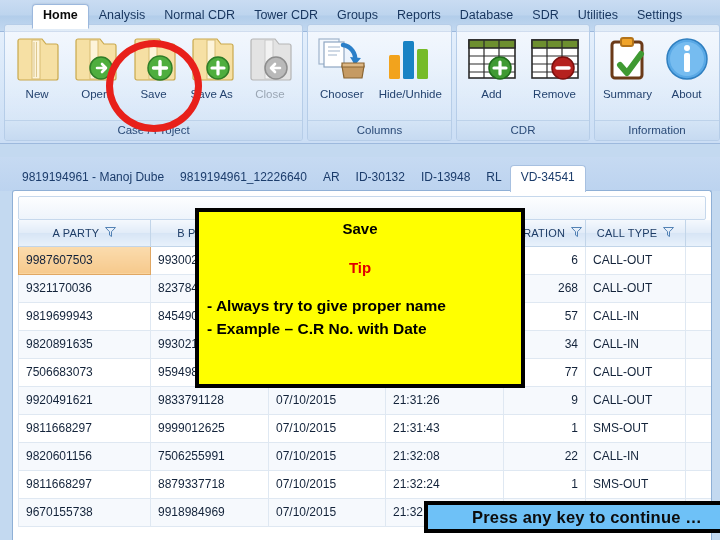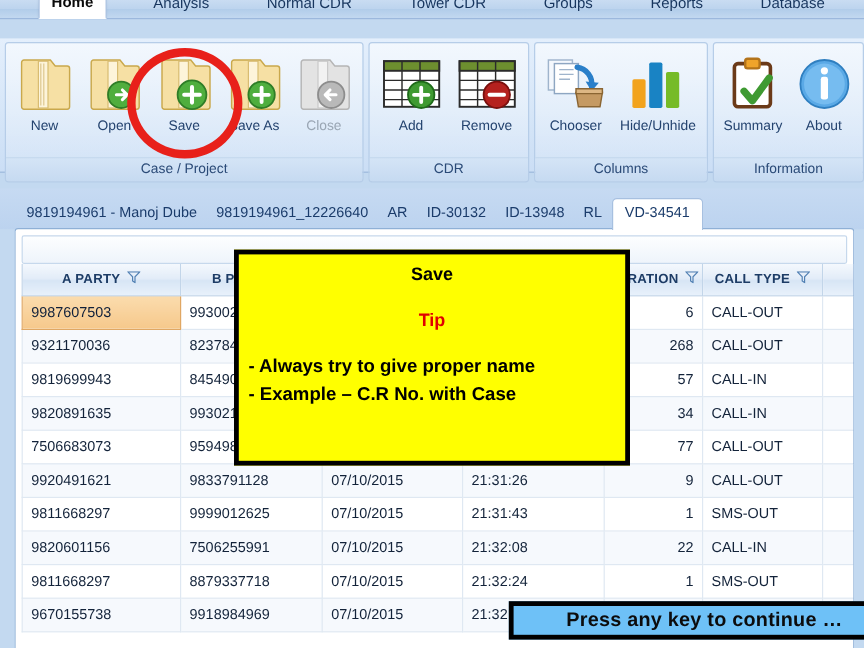--- a/index.html
+++ b/index.html
@@ -13,27 +13,26 @@
     font-family: "Liberation Sans", sans-serif;
     background: #c3d9f0;
     position: relative;
     -webkit-font-smoothing: antialiased;
   }
 
   
   .ribbon-tabbar {
     position: absolute;
     left: 0; top: 0;
-    width: 720px; height: 16px;
+    width: 720px; height: 32px;
     background: linear-gradient(to bottom, #c9dcf2 0%, #bdd4ee 48%, #b2cdea 52%, #c2d8f0 100%);
     border-bottom: 1px solid #9cb8dd;
     display: flex;
-    align-items: flex-end;
-    box-sizing: border-box;
-    gap: 29px;
+    align-items: center;
+    box-sizing: border-box;
   }
   .ribbon-tab {
     font-size: 12.5px;
     color: #17355e;
     padding: 3px 9px 5px 9px;
     margin-right: 1px;
     white-space: nowrap;
     line-height: 14px;
   }
   .ribbon-tab.spacer-left { padding-left: 0; margin-left: 32px; }
@@ -54,20 +53,21 @@
   
   .ribbon-body {
     position: absolute;
     left: 0; top: 32px;
     width: 720px; height: 112px;
     background: linear-gradient(to bottom, #e4effc 0%, #d6e6f8 55%, #cbdef5 100%);
     border-bottom: 1px solid #9db9dd;
     box-sizing: border-box;
     display: flex;
     padding: 3px 12px 2px 4px;
+    align-items: flex-end;
   }
   .ribbon-group {
     border: 1px solid #b6cde8;
     border-radius: 3px;
     background: linear-gradient(to bottom, rgba(255,255,255,0.55), rgba(255,255,255,0.08));
     margin-right: 4px;
     display: flex;
     flex-direction: column;
     box-sizing: border-box;
     height: 117px;
@@ -166,21 +166,21 @@
     width: 697px;
     table-layout: fixed;
     margin-left: 5px;
   }
   table.cdr-grid th {
     height: 26px;
     background: linear-gradient(to bottom, #f4f8fd 0%, #e2ecf8 48%, #d7e5f5 52%, #e8f1fb 100%);
     border: 1px solid #c2d5e9;
     border-top: none;
     font-size: 11px;
-    font-weight: bold;
+    font-weight: normal;
     color: #1d3c66;
     letter-spacing: 0.2px;
     padding: 0 6px;
     box-sizing: border-box;
     position: relative;
   }
   table.cdr-grid th .th-inner {
     display: flex;
     align-items: center;
     justify-content: center;
@@ -334,53 +334,20 @@
             <path d="M33 33 h-8 M28 29 l-4 4 4 4" stroke="#ffffff" stroke-width="2.6" fill="none" stroke-linecap="round" stroke-linejoin="round"></path>
           </svg>
         </span>
         <span class="lbl">Close</span>
       </div>
 
     </div>
     <div class="ribbon-group-title">Case / Project</div>
   </div>
 
-  <div class="ribbon-group" style="width:136px;">
-    <div class="ribbon-group-items">
-
-      <div class="ribbon-btn">
-        <span class="glyph">
-          <svg width="52" height="46" viewBox="0 0 52 46">
-            <rect x="3" y="4" width="46" height="38" fill="#ffffff" stroke="#2b2b2b" stroke-width="1.6"></rect>
-            <rect x="3" y="4" width="46" height="8" fill="#6d8f2f" stroke="#2b2b2b" stroke-width="1.6"></rect>
-            <path d="M3 20 h46 M3 28 h46 M3 36 h46 M18 4 v38 M33 4 v38" stroke="#2b2b2b" stroke-width="1.2"></path>
-            <circle cx="34" cy="32" r="11" fill="#3f9a32" stroke="#1f6b1a" stroke-width="1.5"></circle>
-            <path d="M34 26 v12 M28 32 h12" stroke="#ffffff" stroke-width="3.2" stroke-linecap="round"></path>
-          </svg>
-        </span>
-        <span class="lbl">Add</span>
-      </div>
-
-      <div class="ribbon-btn">
-        <span class="glyph">
-          <svg width="52" height="46" viewBox="0 0 52 46">
-            <rect x="3" y="4" width="46" height="38" fill="#ffffff" stroke="#2b2b2b" stroke-width="1.6"></rect>
-            <rect x="3" y="4" width="46" height="8" fill="#6d8f2f" stroke="#2b2b2b" stroke-width="1.6"></rect>
-            <path d="M3 20 h46 M3 28 h46 M3 36 h46 M18 4 v38 M33 4 v38" stroke="#2b2b2b" stroke-width="1.2"></path>
-            <circle cx="34" cy="32" r="11" fill="#b5211e" stroke="#7b100e" stroke-width="1.5"></circle>
-            <path d="M28 32 h12" stroke="#ffffff" stroke-width="3.4" stroke-linecap="round"></path>
-          </svg>
-        </span>
-        <span class="lbl">Remove</span>
-      </div>
-
-    </div>
-    <div class="ribbon-group-title">CDR</div>
-  </div>
-
   <div class="ribbon-group" style="width:145px;">
     <div class="ribbon-group-items">
 
       <div class="ribbon-btn" style="width:62px;">
         <span class="glyph">
           <svg width="52" height="48" viewBox="0 0 52 48">
             <rect x="3" y="4" width="20" height="25" fill="#f4f8fd" stroke="#9fb4cc" stroke-width="1.2"></rect>
             <rect x="8" y="7" width="20" height="25" fill="#ffffff" stroke="#8ea6c2" stroke-width="1.2"></rect>
             <path d="M12 12 h12 M12 16 h12 M12 20 h9" stroke="#9fb4cc" stroke-width="1.2"></path>
             <path d="M27 10 a14 14 0 0 1 12 16" stroke="#2a7fc9" stroke-width="4.5" fill="none" stroke-linecap="round"></path>
@@ -398,20 +365,53 @@
             <rect x="5" y="20" width="11" height="24" rx="1.5" fill="#f2a31d"></rect>
             <rect x="19" y="6" width="11" height="38" rx="1.5" fill="#1983c4"></rect>
             <rect x="33" y="14" width="11" height="30" rx="1.5" fill="#76bb28"></rect>
           </svg>
         </span>
         <span class="lbl">Hide/Unhide</span>
       </div>
 
     </div>
     <div class="ribbon-group-title">Columns</div>
+  </div>
+
+  <div class="ribbon-group" style="width:136px;">
+    <div class="ribbon-group-items">
+
+      <div class="ribbon-btn">
+        <span class="glyph">
+          <svg width="52" height="46" viewBox="0 0 52 46">
+            <rect x="3" y="4" width="46" height="38" fill="#ffffff" stroke="#2b2b2b" stroke-width="1.6"></rect>
+            <rect x="3" y="4" width="46" height="8" fill="#6d8f2f" stroke="#2b2b2b" stroke-width="1.6"></rect>
+            <path d="M3 20 h46 M3 28 h46 M3 36 h46 M18 4 v38 M33 4 v38" stroke="#2b2b2b" stroke-width="1.2"></path>
+            <circle cx="34" cy="32" r="11" fill="#3f9a32" stroke="#1f6b1a" stroke-width="1.5"></circle>
+            <path d="M34 26 v12 M28 32 h12" stroke="#ffffff" stroke-width="3.2" stroke-linecap="round"></path>
+          </svg>
+        </span>
+        <span class="lbl">Add</span>
+      </div>
+
+      <div class="ribbon-btn">
+        <span class="glyph">
+          <svg width="52" height="46" viewBox="0 0 52 46">
+            <rect x="3" y="4" width="46" height="38" fill="#ffffff" stroke="#2b2b2b" stroke-width="1.6"></rect>
+            <rect x="3" y="4" width="46" height="8" fill="#6d8f2f" stroke="#2b2b2b" stroke-width="1.6"></rect>
+            <path d="M3 20 h46 M3 28 h46 M3 36 h46 M18 4 v38 M33 4 v38" stroke="#2b2b2b" stroke-width="1.2"></path>
+            <circle cx="34" cy="32" r="11" fill="#b5211e" stroke="#7b100e" stroke-width="1.5"></circle>
+            <path d="M28 32 h12" stroke="#ffffff" stroke-width="3.4" stroke-linecap="round"></path>
+          </svg>
+        </span>
+        <span class="lbl">Remove</span>
+      </div>
+
+    </div>
+    <div class="ribbon-group-title">CDR</div>
   </div>
 
   <div class="ribbon-group" style="width:126px;">
     <div class="ribbon-group-items">
 
       <div class="ribbon-btn">
         <span class="glyph">
           <svg width="48" height="48" viewBox="0 0 48 48">
             <rect x="8" y="7" width="30" height="36" rx="3" fill="#ffffff" stroke="#6b3a18" stroke-width="3"></rect>
             <rect x="17" y="3" width="12" height="8" rx="2" fill="#f0a42a" stroke="#b3731a" stroke-width="2"></rect>
@@ -625,18 +625,18 @@
         <td></td>
       </tr>
     </tbody>
   </table>
 </div>
 
 <div class="callout">
   <div class="c-title">Save</div>
   <div class="c-tip">Tip</div>
   <div class="c-line">- Always try to give proper name</div>
-  <div class="c-line">- Example – C.R No. with Case</div>
+  <div class="c-line">- Example – C.R No. with Date</div>
 </div>
 
 <div class="presskey">
   <span>Press any key to continue …</span>
 </div>
 
 </body></html>

